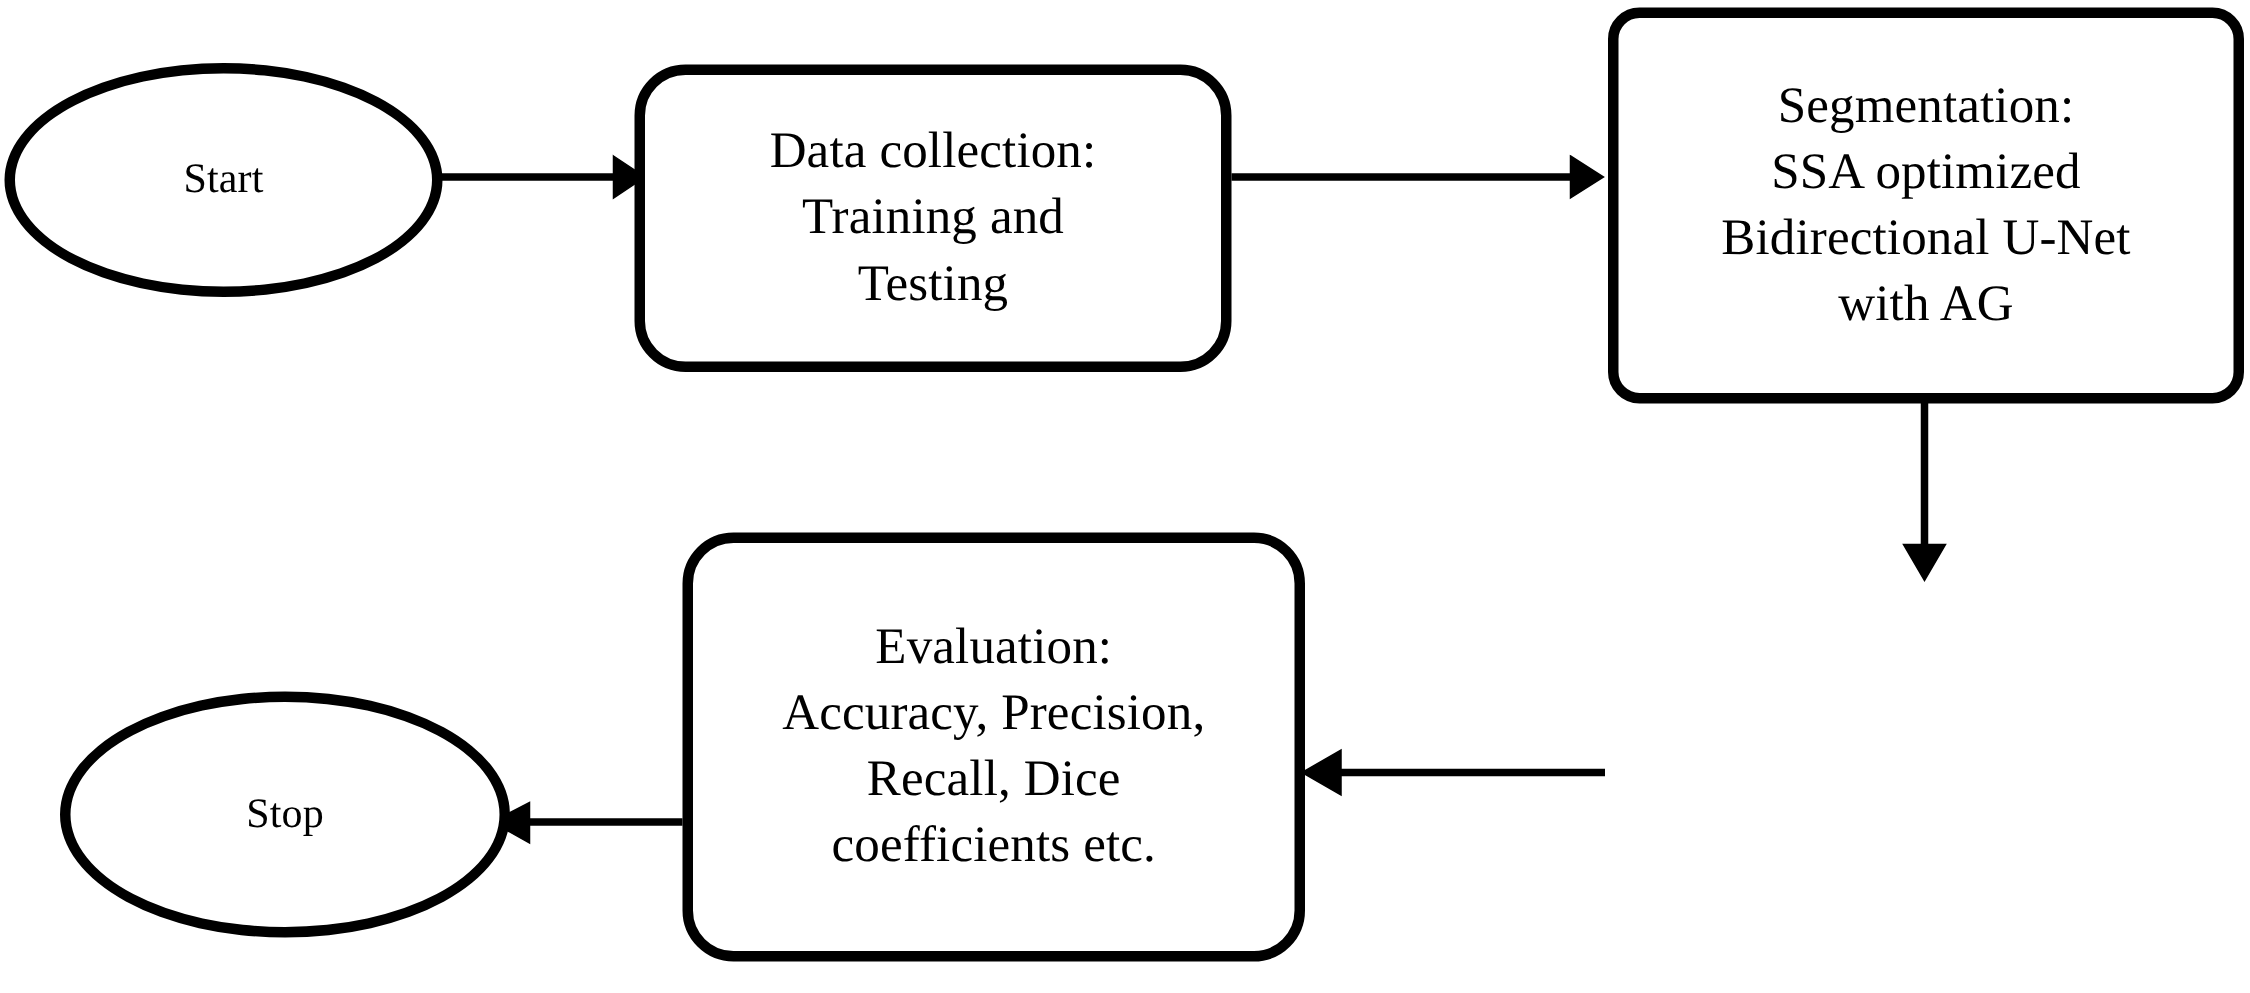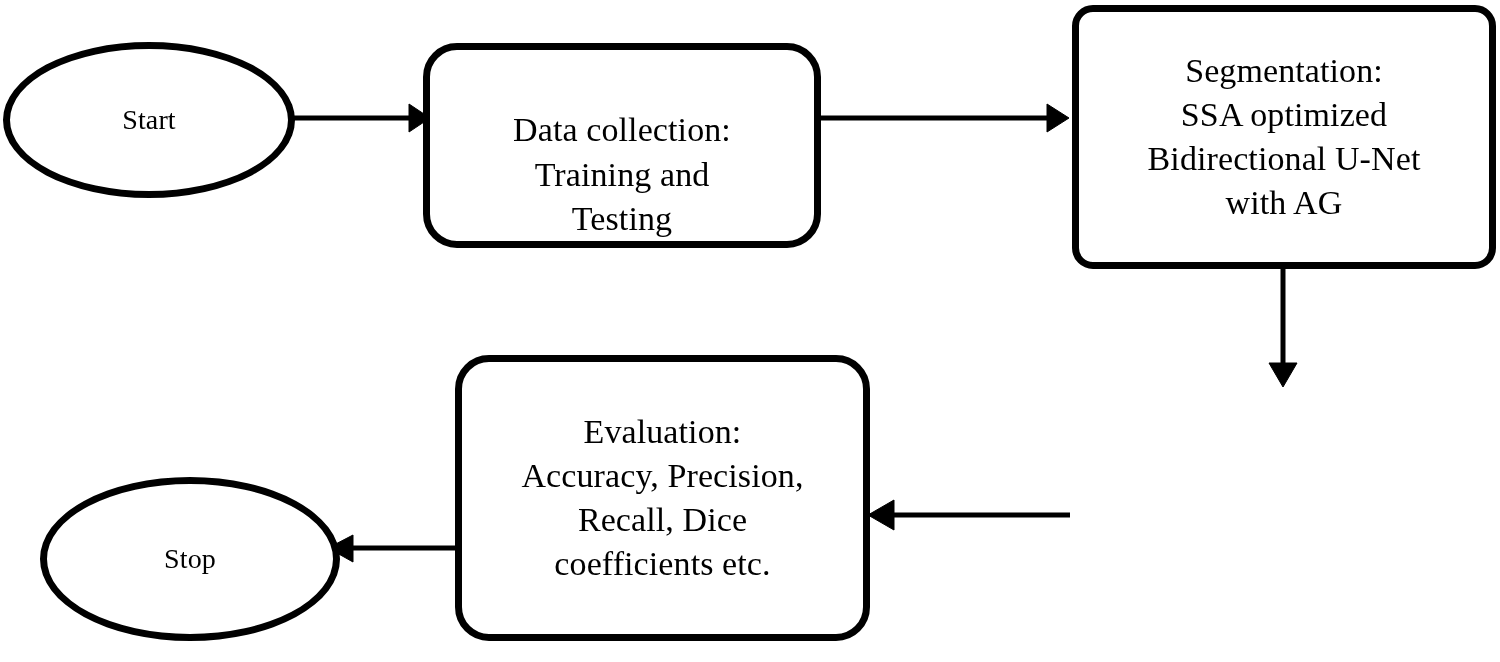--- a/index.html
+++ b/index.html
@@ -39,25 +39,25 @@
     line-height: 1.30;
     white-space: pre-line;
     font-size: 34px;
     letter-spacing: 0.1px;
   }
   .term .label {
     font-size: 28px;
   }
   
   #node-start   { left: 3px;    top: 42px;  width: 292px; height: 156px; }
-  #node-data    { left: 423px;  top: 43px;  width: 398px; height: 205px; align-items: flex-end; }
+  #node-data    { left: 423px;  top: 43px;  width: 398px; height: 205px; }
   #node-seg     { left: 1072px; top: 5px;   width: 424px; height: 264px; border-radius: 21px; }
   #node-class   { left: 1070px; top: 385px; width: 426px; height: 263px; }
   #node-eval    { left: 455px;  top: 355px; width: 415px; height: 286px; }
-  #node-stop    { left: 40px;   top: 477px; width: 300px; height: 164px; text-align: center; }
+  #node-stop    { left: 40px;   top: 461px; width: 300px; height: 164px; text-align: center; }
 
   
   #edges {
     position: absolute;
     left: 0; top: 0;
     width: 1500px;
     height: 662px;
     pointer-events: none;
   }
   #edges line, #edges path, #edges polygon {

